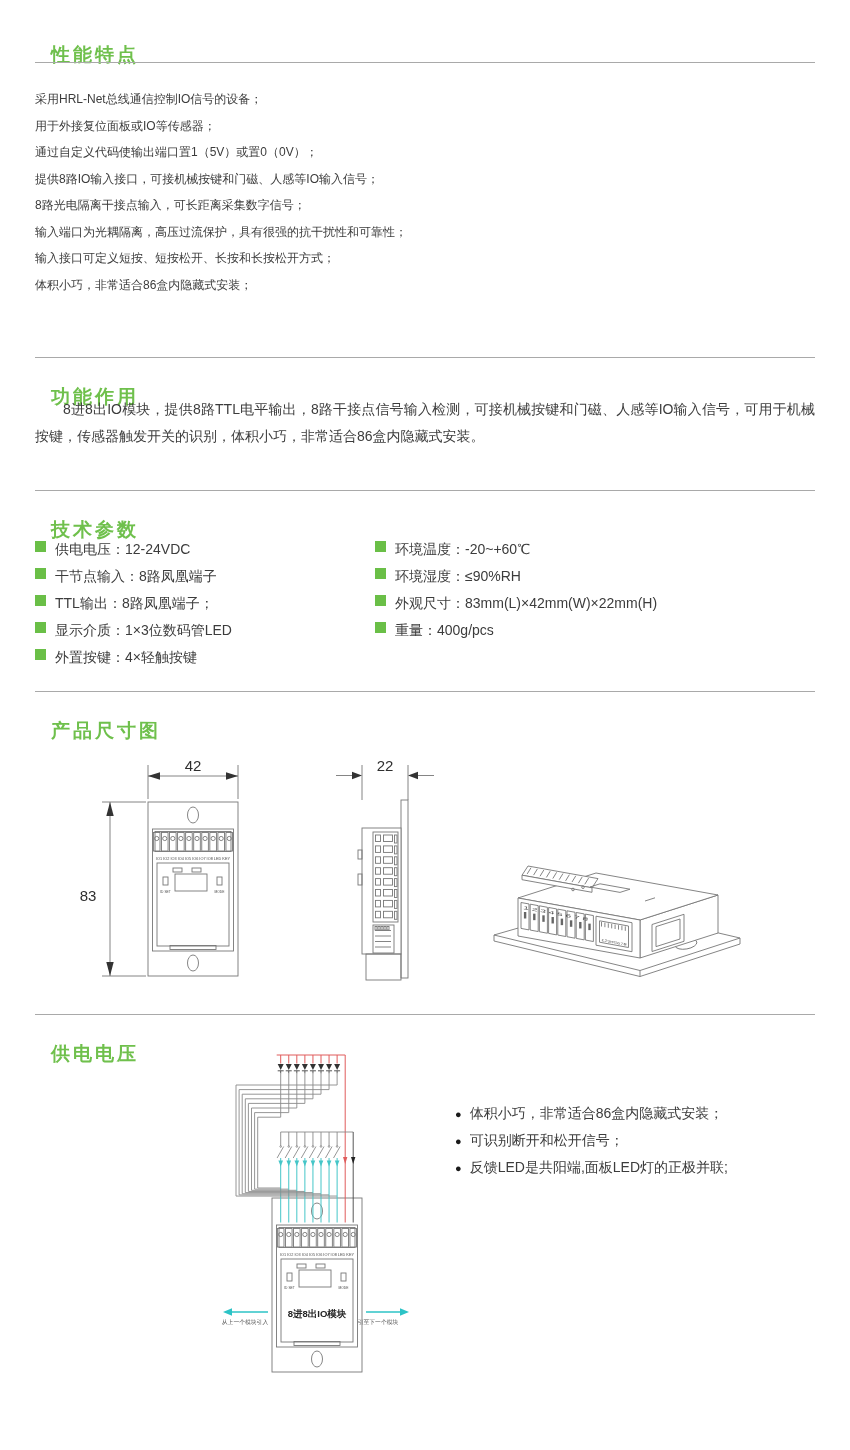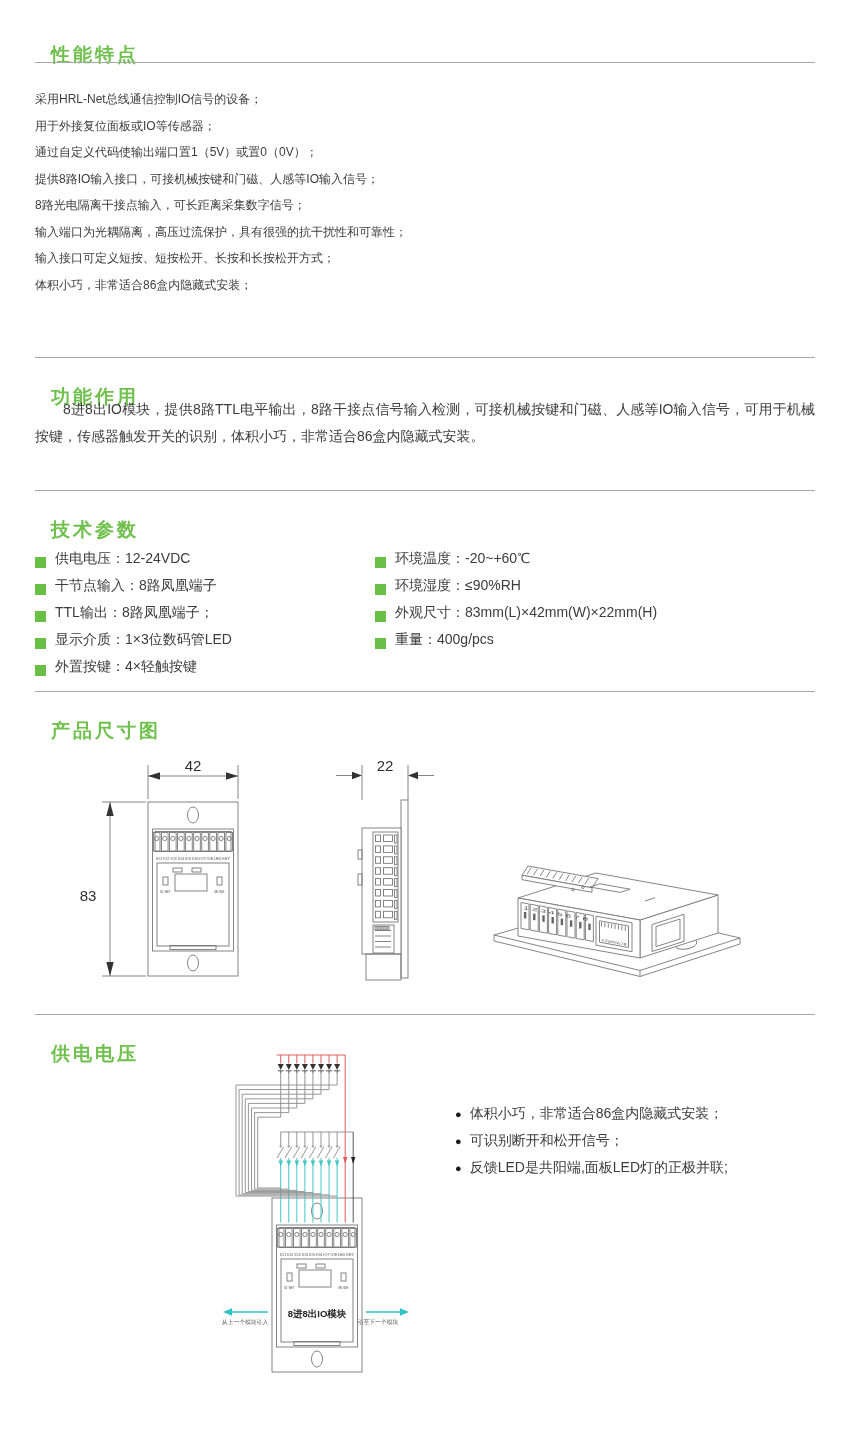--- a/index.html
+++ b/index.html
@@ -4,21 +4,21 @@
 <style>
   html,body{margin:0;padding:0;background:#ffffff;}
   body{width:850px;height:1450px;font-family:"Liberation Sans",sans-serif;}
   .page{position:relative;width:850px;height:1450px;overflow:hidden;background:#fff;}
   .stitle{position:absolute;left:35px;margin:16px;font-size:19px;font-weight:bold;letter-spacing:3px;color:#6fc04c;}
   .hr{position:absolute;left:35px;width:780px;height:0;border-top:1px solid #a9a9a9;}
   .features{position:absolute;left:35px;width:780px;font-size:12px;color:#3c3c3c;line-height:26.5px;}
   .features div{white-space:nowrap;}
   .para{position:absolute;left:35px;width:780px;margin:0;font-size:14px;color:#3c3c3c;line-height:27px;text-indent:2em;text-align:justify;}
   .specs{position:absolute;left:35px;width:780px;display:grid;grid-template-columns:340px 1fr;grid-template-rows:repeat(5,27px);grid-auto-flow:column;}
-  .spec-item{display:flex;align-items:flex-end;font-size:14px;color:#3c3c3c;}
+  .spec-item{display:flex;align-items:flex-start;font-size:14px;color:#3c3c3c;}
   .sq{display:inline-block;width:11px;height:11px;background:#6abf47;margin-right:9px;flex:0 0 auto;}
   .notes{position:absolute;left:455px;top:1100px;width:370px;font-size:14px;color:#3c3c3c;line-height:26px;}
   .note-item{display:flex;align-items:baseline;}
   .dot{font-size:11px;margin-right:8px;color:#1a1a1a;flex:0 0 auto;}
   svg{position:absolute;}
   .ln{fill:none;stroke:#777;stroke-width:0.9;}
   .lnw{fill:#ffffff;stroke:#777;stroke-width:0.9;}
   .dimtxt{font-size:15px;fill:#2f2f2f;}
   .micro{fill:#4a4a4a;}
   .gray{fill:none;stroke:#8a8a8a;stroke-width:0.9;}

